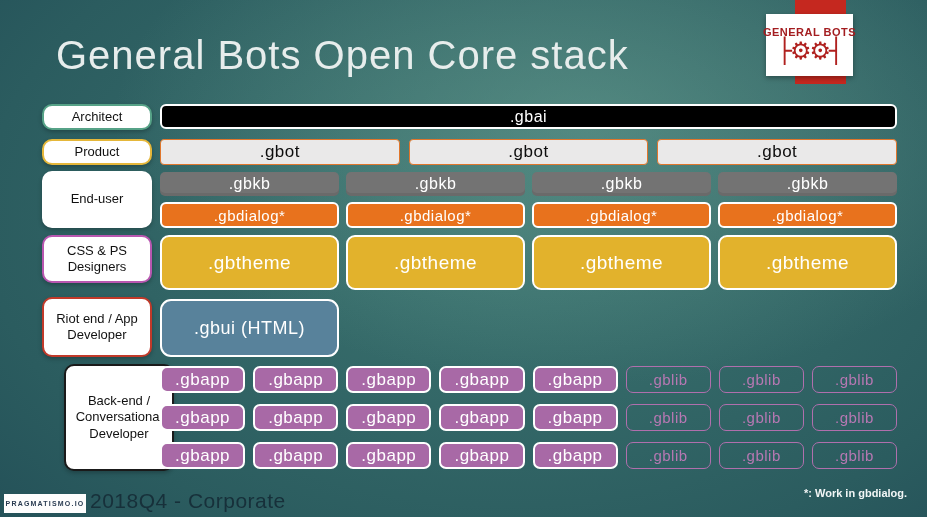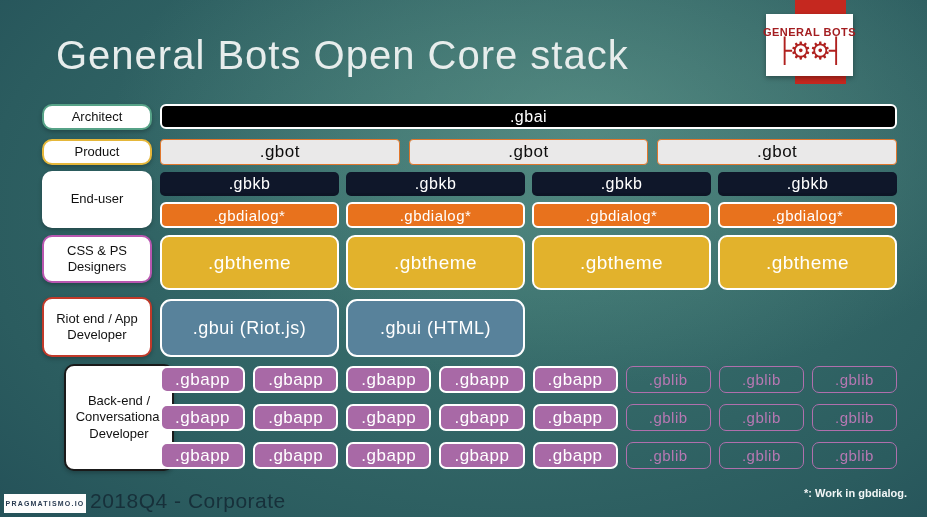--- a/index.html
+++ b/index.html
@@ -46,21 +46,21 @@
   .cols8{grid-template-columns:repeat(8,1fr);gap:8px;}
   .btn{
     display:flex;align-items:center;justify-content:center;
     box-sizing:border-box;color:#fff;letter-spacing:.5px;white-space:nowrap;
   }
   .gbai-row{top:104px;height:25px;}
   .gbai{width:100%;height:100%;background:#000;border:2px solid #fff;border-radius:6px;font-size:16px;}
   .gbot-row{top:139px;height:26px;}
   .gbot{background:#eae9e9;border:1.5px solid #e0762c;border-radius:4px;color:#0d0d0d;font-size:17px;}
   .gbkb-row{top:172px;height:24px;}
-  .gbkb{background:#0f172a;border-radius:5px;font-size:16px;box-shadow:inset 0 -3px 0 rgba(0,0,0,.08);}
+  .gbkb{background:#737373;border-radius:5px;font-size:16px;box-shadow:inset 0 -3px 0 rgba(0,0,0,.08);}
   .gbdialog-row{top:202px;height:26px;}
   .gbdialog{background:#e8721d;border:2px solid #fff;border-radius:6px;font-size:15px;}
   .gbtheme-row{top:235px;height:55px;}
   .gbtheme{background:#e2b22c;border:2.5px solid #fff;border-radius:9px;font-size:19px;}
   .gbui-row{top:299px;height:58px;}
   .gbui{background:#58829b;border:2.5px solid #fff;border-radius:11px;font-size:18px;}
   .gbapp-row1{top:366px;height:27px;}
   .gbapp-row2{top:404px;height:27px;}
   .gbapp-row3{top:442px;height:27px;}
   .gbapp{background:#a869a6;border:2px solid #fff;border-radius:7px;font-size:17px;}
@@ -129,21 +129,20 @@
 </div>
 
 <div class="abs row cols4 gbtheme-row">
   <div class="btn gbtheme">.gbtheme</div>
   <div class="btn gbtheme">.gbtheme</div>
   <div class="btn gbtheme">.gbtheme</div>
   <div class="btn gbtheme">.gbtheme</div>
 </div>
 
 <div class="abs row cols4 gbui-row">
-  <div class="btn gbui">.gbui (Riot.js)</div>
   <div class="btn gbui">.gbui (HTML)</div>
 </div>
 
 <div class="abs row cols8 gbapp-row1">
   <div class="btn gbapp">.gbapp</div>
   <div class="btn gbapp">.gbapp</div>
   <div class="btn gbapp">.gbapp</div>
   <div class="btn gbapp">.gbapp</div>
   <div class="btn gbapp">.gbapp</div>
   <div class="btn gblib">.gblib</div>

